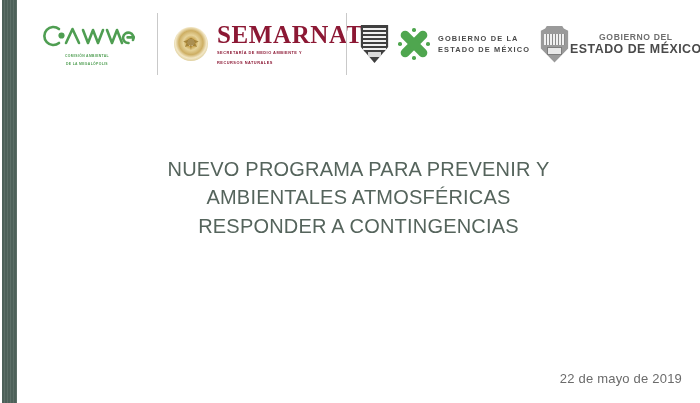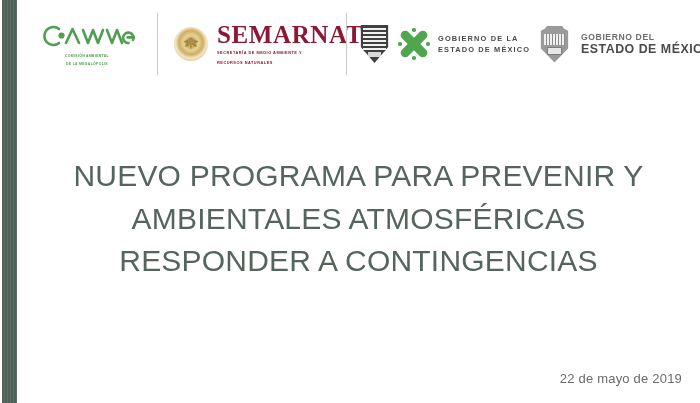--- a/index.html
+++ b/index.html
@@ -220,21 +220,22 @@
     letter-spacing: 1.15px;
     color: #4a4a4a;
     line-height: 1.25;
     white-space: nowrap;
   }
 
   
   .edomex-cell {
     width: 165px;
     padding-left: 14px;
-    gap: 11px;
+    gap: 0;
+    text-align: center;
   }
   .crest-gray {
     width: 31px;
     height: 37px;
     flex: 0 0 auto;
     position: relative;
     background: #9a9a9a;
     clip-path: polygon(20% 8%, 26% 0%, 74% 0%, 80% 8%, 94% 14%, 94% 62%, 50% 100%, 6% 62%, 6% 14%);
   }
   .crest-gray::before {
@@ -281,21 +282,21 @@
 
   
   .title-block {
     position: absolute;
     left: 17px;
     top: 155px;
     width: 683px;
     text-align: center;
   }
   .title-line {
-    font-size: 30px;
+    font-size: 20px;
     font-weight: normal;
     color: #55645c;
     line-height: 1.42;
     letter-spacing: 0.2px;
     white-space: nowrap;
   }
 
   
   .date-text {
     position: absolute;

